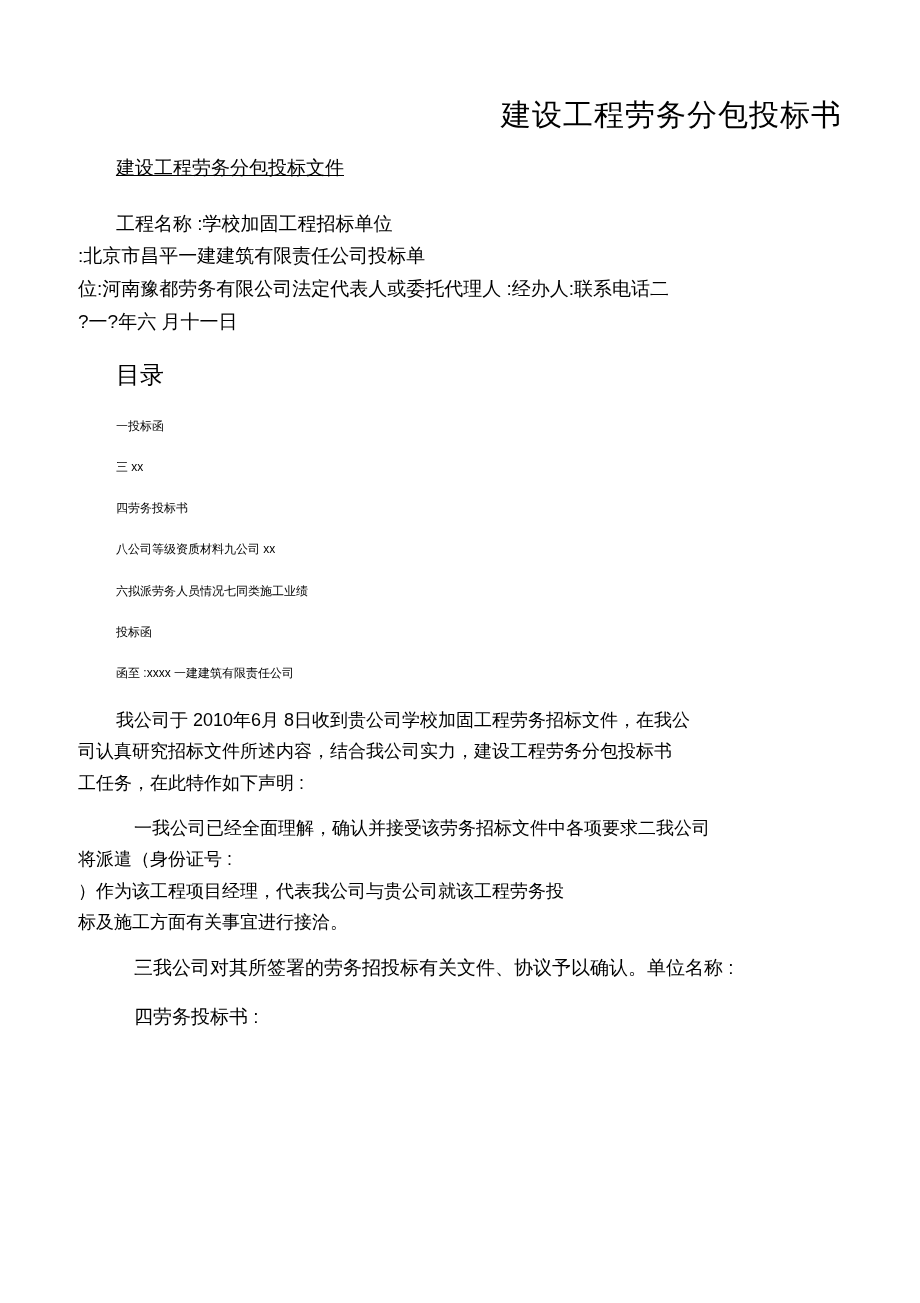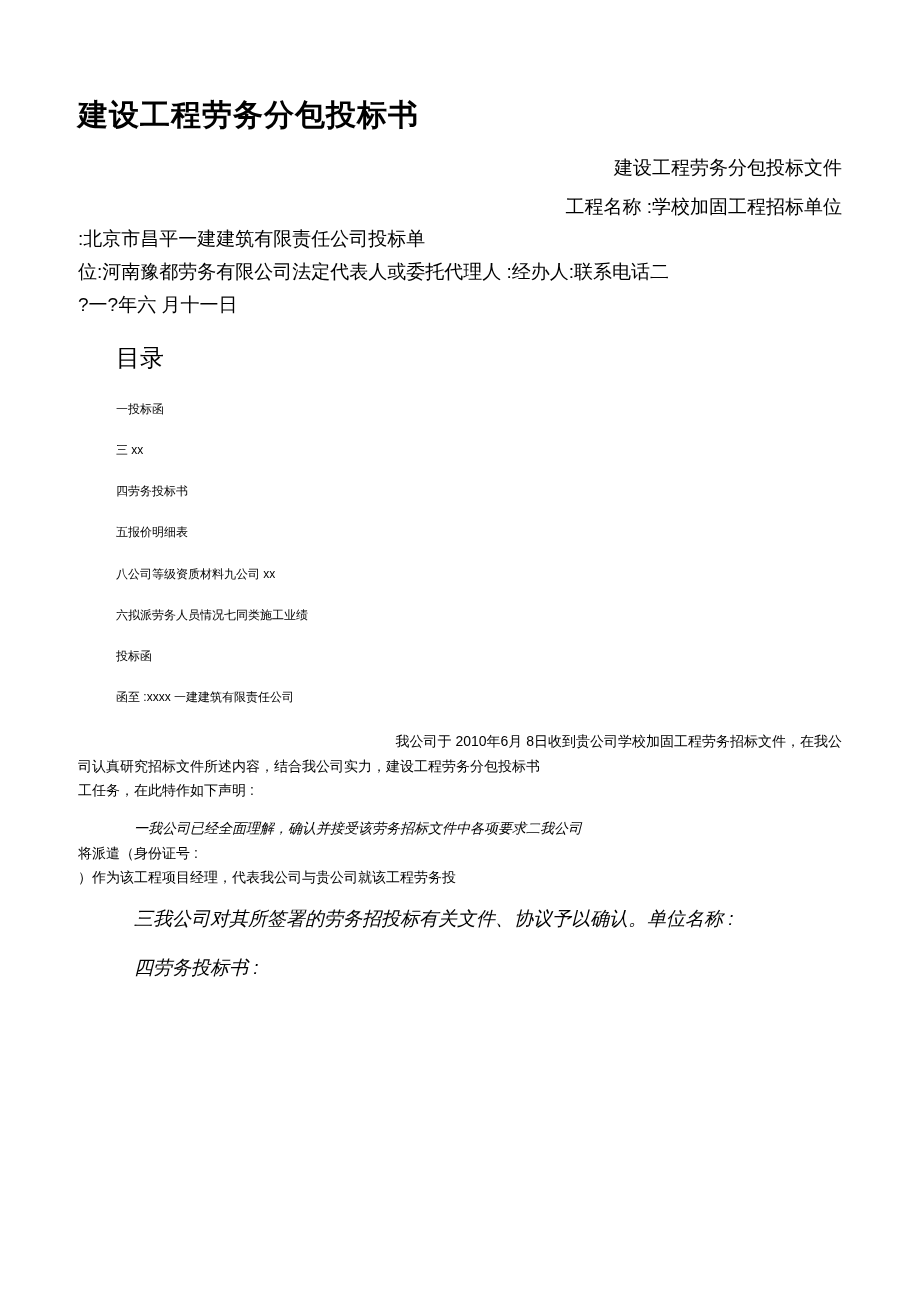--- a/index.html
+++ b/index.html
@@ -15,63 +15,62 @@
     overflow: hidden;
   }
   .page {
     position: relative;
     width: 920px;
     height: 1303px;
     box-sizing: border-box;
     padding: 95px 78px 0 78px;
   }
   .doc-title {
-    text-align: left;
+    text-align: right;
     font-size: 30px;
-    font-weight: 700;
+    font-weight: 400;
     letter-spacing: 1px;
     line-height: 1.3;
     margin: 0 0 18px 0;
   }
   .para {
     font-size: 19px;
     line-height: 1.72;
     margin: 0 0 16px 0;
     text-align: justify;
   }
   .indent1 {
     text-indent: 38px;
-    text-align: right;
   }
   .indent2 {
     text-indent: 56px;
-    font-style: italic;
   }
   .tight {
-    margin-bottom: 6px;
+    margin-bottom: 23px;
+    text-decoration: underline;
   }
   .block {
     font-size: 19px;
     line-height: 1.72;
     margin: 0 0 18px 0;
   }
   .toc-item {
     font-size: 12px;
     line-height: 1.6;
     margin: 0 0 22px 0;
     text-indent: 38px;
   }
   .toc-head {
     font-size: 24px;
     line-height: 1.6;
     margin: 0 0 22px 0;
     text-indent: 38px;
   }
   .flow {
-    font-size: 14px;
+    font-size: 18px;
     line-height: 1.74;
     margin: 0 0 14px 0;
   }
 </style>
 </head>
 <body>
 
 <div class="page">
 
   <h1 class="doc-title">建设工程劳务分包投标书</h1>
@@ -82,37 +81,37 @@
     <div class="indent1">工程名称 :学校加固工程招标单位</div>
     <div>:北京市昌平一建建筑有限责任公司投标单</div>
     <div>位:河南豫都劳务有限公司法定代表人或委托代理人 :经办人:联系电话二</div>
     <div>?一?年六 月十一日</div>
   </div>
 
   <p class="toc-head">目录</p>
   <p class="toc-item">一投标函</p>
   <p class="toc-item">三  xx</p>
   <p class="toc-item">四劳务投标书</p>
-  <p class="toc-item">五报价明细表</p>
   <p class="toc-item">八公司等级资质材料九公司 xx</p>
   <p class="toc-item">六拟派劳务人员情况七同类施工业绩</p>
 
   <p class="toc-item">投标函</p>
 
   <p class="toc-item">函至 :xxxx  一建建筑有限责任公司</p>
 
   <div class="flow">
     <div class="indent1">我公司于 2010年6月 8日收到贵公司学校加固工程劳务招标文件，在我公</div>
     <div>司认真研究招标文件所述内容，结合我公司实力，建设工程劳务分包投标书</div>
     <div>工任务，在此特作如下声明 :</div>
   </div>
 
   <div class="flow">
     <div class="indent2">一我公司已经全面理解，确认并接受该劳务招标文件中各项要求二我公司</div>
     <div>将派遣（身份证号 :</div>
     <div>）作为该工程项目经理，代表我公司与贵公司就该工程劳务投</div>
+    <div>标及施工方面有关事宜进行接洽。</div>
   </div>
 
   <p class="para indent2">三我公司对其所签署的劳务招投标有关文件、协议予以确认。单位名称 :</p>
 
   <p class="para indent2">四劳务投标书 :</p>
 
 </div>
 
 </body></html>

